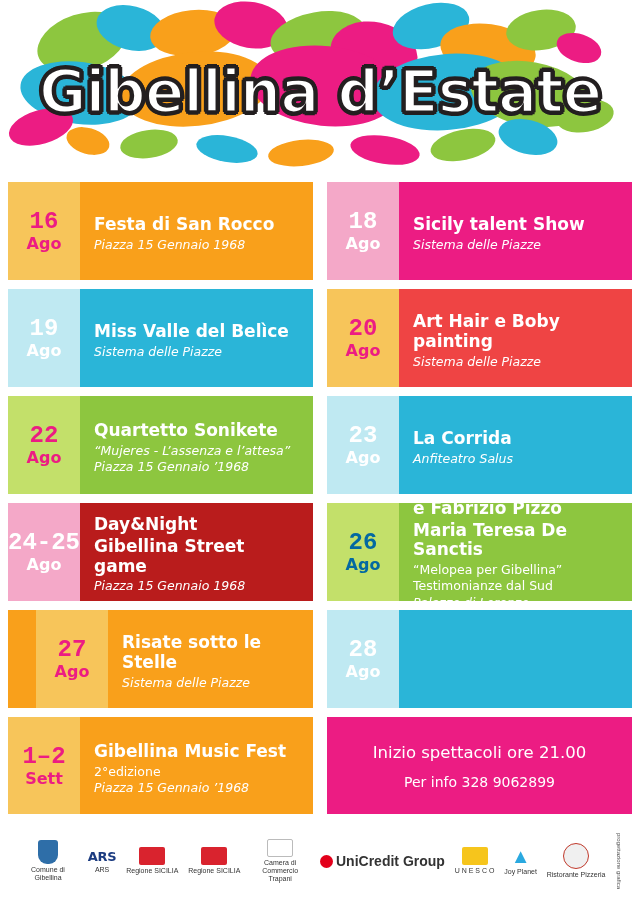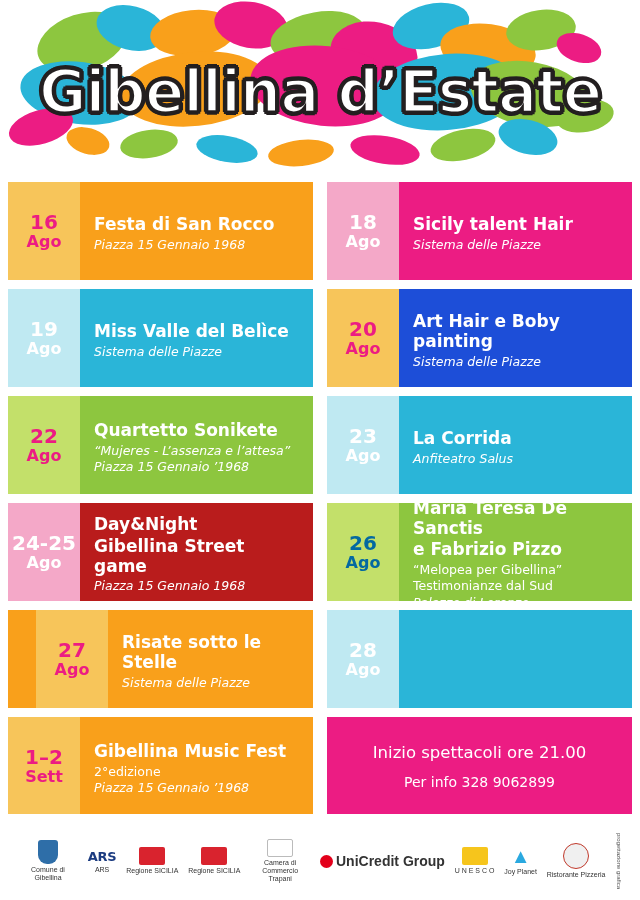--- a/index.html
+++ b/index.html
@@ -74,21 +74,21 @@
     display: flex;
     flex-direction: column;
     align-items: center;
     justify-content: center;
     font-family: "DejaVu Sans", sans-serif;
     font-weight: bold;
     font-size: 19px;
     line-height: 1.12;
     text-align: center;
   }
-  .date .d-num { font-size: 20px; }
+  .date .d-num { font-size: 24px; font-family: Liberation Mono, monospace; }
   .date .d-mon { font-size: 16px; }
   .body {
     flex: 1 1 auto;
     padding: 16px 10px 10px 14px;
     display: flex;
     flex-direction: column;
     justify-content: center;
   }
   .ev-title {
     font-family: "DejaVu Sans", sans-serif;
@@ -224,37 +224,37 @@
         <p class="ev-sub">Piazza 15 Gennaio 1968</p>
       </div>
     </div>
 
     <div class="cell" style="background:#ec1c83;">
       <div class="date" style="background:#f4a8c8;color:#ffffff;">
         <span class="d-num">18</span>
         <span class="d-mon">Ago</span>
       </div>
       <div class="body">
-        <p class="ev-title">Sicily talent Hair</p>
+        <p class="ev-title">Sicily talent Show</p>
         <p class="ev-sub">Sistema delle Piazze</p>
       </div>
     </div>
 
     <div class="cell" style="background:#2ab5d8;">
       <div class="date" style="background:#bfe9f2;color:#ffffff;">
         <span class="d-num">19</span>
         <span class="d-mon">Ago</span>
       </div>
       <div class="body">
         <p class="ev-title">Miss Valle del Belìce</p>
         <p class="ev-sub">Sistema delle Piazze</p>
       </div>
     </div>
 
-    <div class="cell" style="background:#1d4ed8;">
+    <div class="cell" style="background:#ef4444;">
       <div class="date" style="background:#f7c55a;color:#ec1c83;">
         <span class="d-num">20</span>
         <span class="d-mon">Ago</span>
       </div>
       <div class="body">
         <p class="ev-title">Art Hair e Boby painting</p>
         <p class="ev-sub">Sistema delle Piazze</p>
       </div>
     </div>
 
@@ -292,22 +292,22 @@
         <p class="ev-sub">Piazza 15 Gennaio 1968</p>
       </div>
     </div>
 
     <div class="cell" style="background:#8dc63f;">
       <div class="date" style="background:#c3e06a;color:#0369a1;text-align:center;">
         <span class="d-num">26</span>
         <span class="d-mon">Ago</span>
       </div>
       <div class="body">
+        <p class="ev-title">e Fabrizio Pizzo</p>
         <p class="ev-title">Maria Teresa De Sanctis</p>
-        <p class="ev-title">e Fabrizio Pizzo</p>
         <p class="ev-sub plain">“Melopea per Gibellina” Testimonianze dal Sud</p>
         <p class="ev-sub">Palazzo di Lorenzo</p>
       </div>
     </div>
 
     <div class="cell" style="background:#f9a01b;padding-left:28px;">
       <div class="date" style="background:#f7c55a;color:#ec1c83;">
         <span class="d-num">27</span>
         <span class="d-mon">Ago</span>
       </div>

